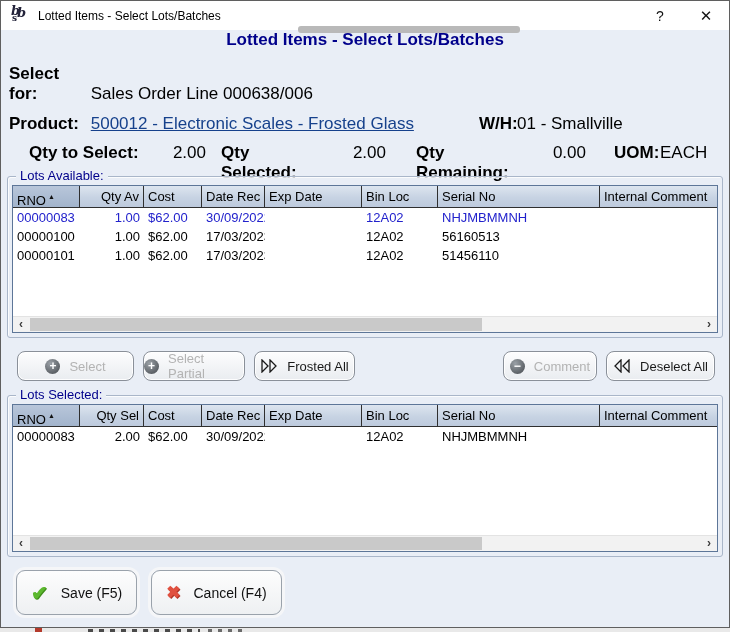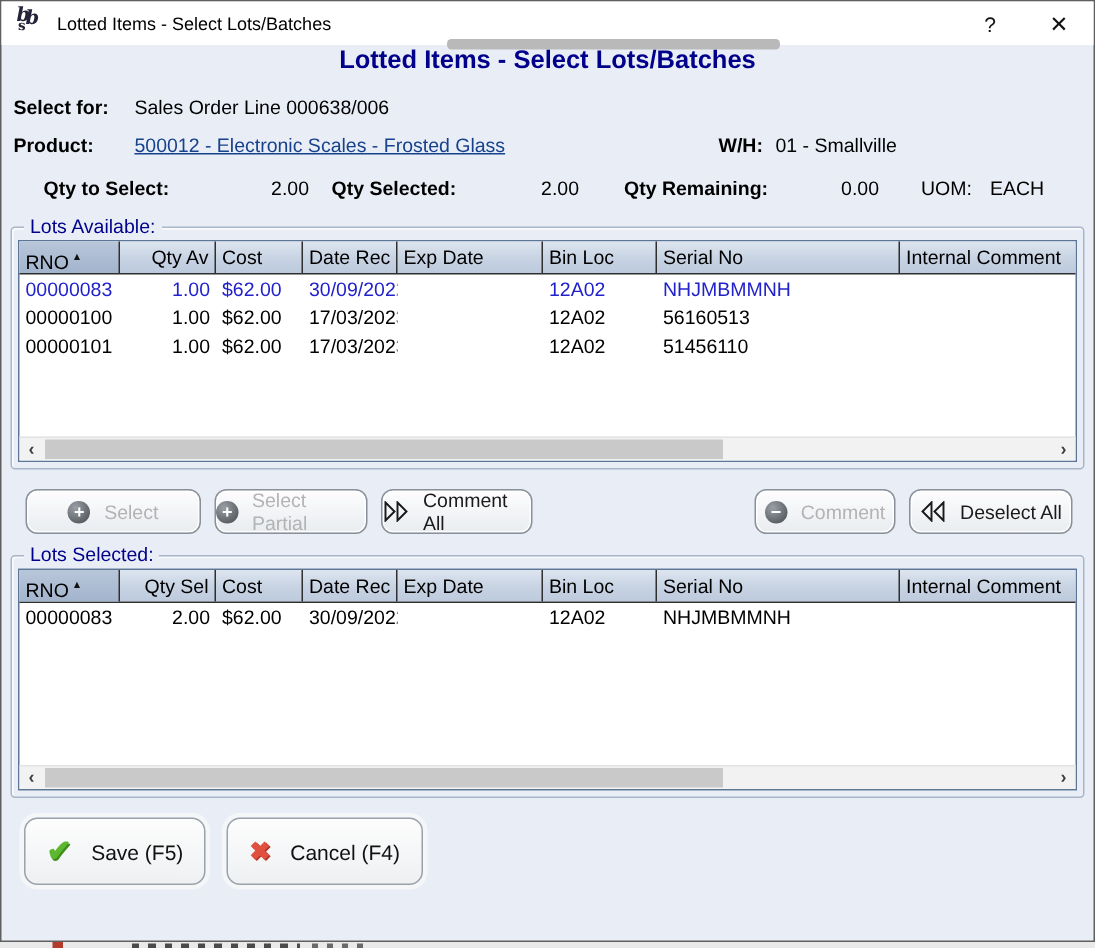--- a/index.html
+++ b/index.html
@@ -29,36 +29,36 @@
   .artifact-bottom .dark1 { position:absolute; left:88px; top:1px; width:112px; height:3px;
       background:repeating-linear-gradient(90deg,#4a4a4a 0 5px, transparent 5px 11px); }
   .artifact-bottom .dark2 { position:absolute; left:208px; top:1px; width:34px; height:3px;
       background:repeating-linear-gradient(90deg,#6a6a6a 0 4px, transparent 4px 10px); }
 
   
   .app-title { text-align:center; font-size:23px; font-weight:bold; color:#00008B; margin-top:3px; line-height:26px; }
   .screen-title { text-align:center; font-size:17px; font-weight:bold; color:#00008B; line-height:20px; }
 
   
-  .info { font-size:13px; color:#000; }
+  .info { font-size:17px; color:#000; }
   .row1 { margin:14px 0 0 8px; }
   .row1 .lbl { display:inline-block; width:77px; font-weight:bold; }
   .row2 { margin:10px 0 0 8px; position:relative; height:16px; }
   .row2 .lbl { display:inline-block; width:77px; font-weight:bold; }
   .product-link { color:#16418c; text-decoration:underline; cursor:pointer; }
   .wh-label { position:absolute; left:470px; font-weight:bold; }
   .wh-value { position:absolute; left:508px; }
   .row3 { margin:13px 0 0 8px; display:flex; height:16px; }
   .row3 .l1 { width:137px; font-weight:bold;margin-left:20px; }
   .row3 .v1 { width:40px;  text-align:right; }
   .row3 .l2 { width:100px; margin-left:15px; font-weight:bold; }
   .row3 .v2 { width:65px;  text-align:right; }
   .row3 .l3 { width:105px; margin-left:30px; font-weight:bold; }
   .row3 .v3 { width:65px;  text-align:right; }
-  .row3 .l4 { width:40px;  margin-left:28px; font-weight:normal; }
+  .row3 .l4 { width:40px;  margin-left:28px; font-weight:bold; }
   .row3 .v4 { margin-left:6px; }
 
   
   .groupbox { position:relative; margin:0 6px; border:1px solid #a9b6c9; border-radius:3px;
               box-shadow:1px 1px 0 rgba(255,255,255,.8) inset; height:162px; }
   .gb1 { margin-top:17px; }
   .gb2 { margin-top:14px; }
   .gb-legend { position:absolute; top:-8px; left:8px; background:#e9eef6; padding:0 4px;
                font-size:13px; color:#00008B; line-height:14px; }
 
@@ -215,21 +215,21 @@
       <span class="circle-icon">+</span>
       <span>Select Partial</span>
     </div>
     <div class="btn b-selectall">
       <span class="tri-icon">
         <svg width="18" height="14" viewBox="0 0 18 14">
             <path d="M2 1 L8 7 L2 13 Z" fill="none" stroke="#1a1a1a" stroke-width="1.3"></path>
             <path d="M10 1 L16 7 L10 13 Z" fill="none" stroke="#1a1a1a" stroke-width="1.3"></path>
           </svg>
       </span>
-      <span>Comment All</span>
+      <span>Frosted All</span>
     </div>
     <div class="btn disabled b-deselect">
       <span class="circle-icon">−</span>
       <span>Comment</span>
     </div>
     <div class="btn b-deselectall">
       <span class="tri-icon">
         <svg width="18" height="14" viewBox="0 0 18 14">
             <path d="M8 1 L2 7 L8 13 Z" fill="none" stroke="#1a1a1a" stroke-width="1.3"></path>
             <path d="M16 1 L10 7 L16 13 Z" fill="none" stroke="#1a1a1a" stroke-width="1.3"></path>

